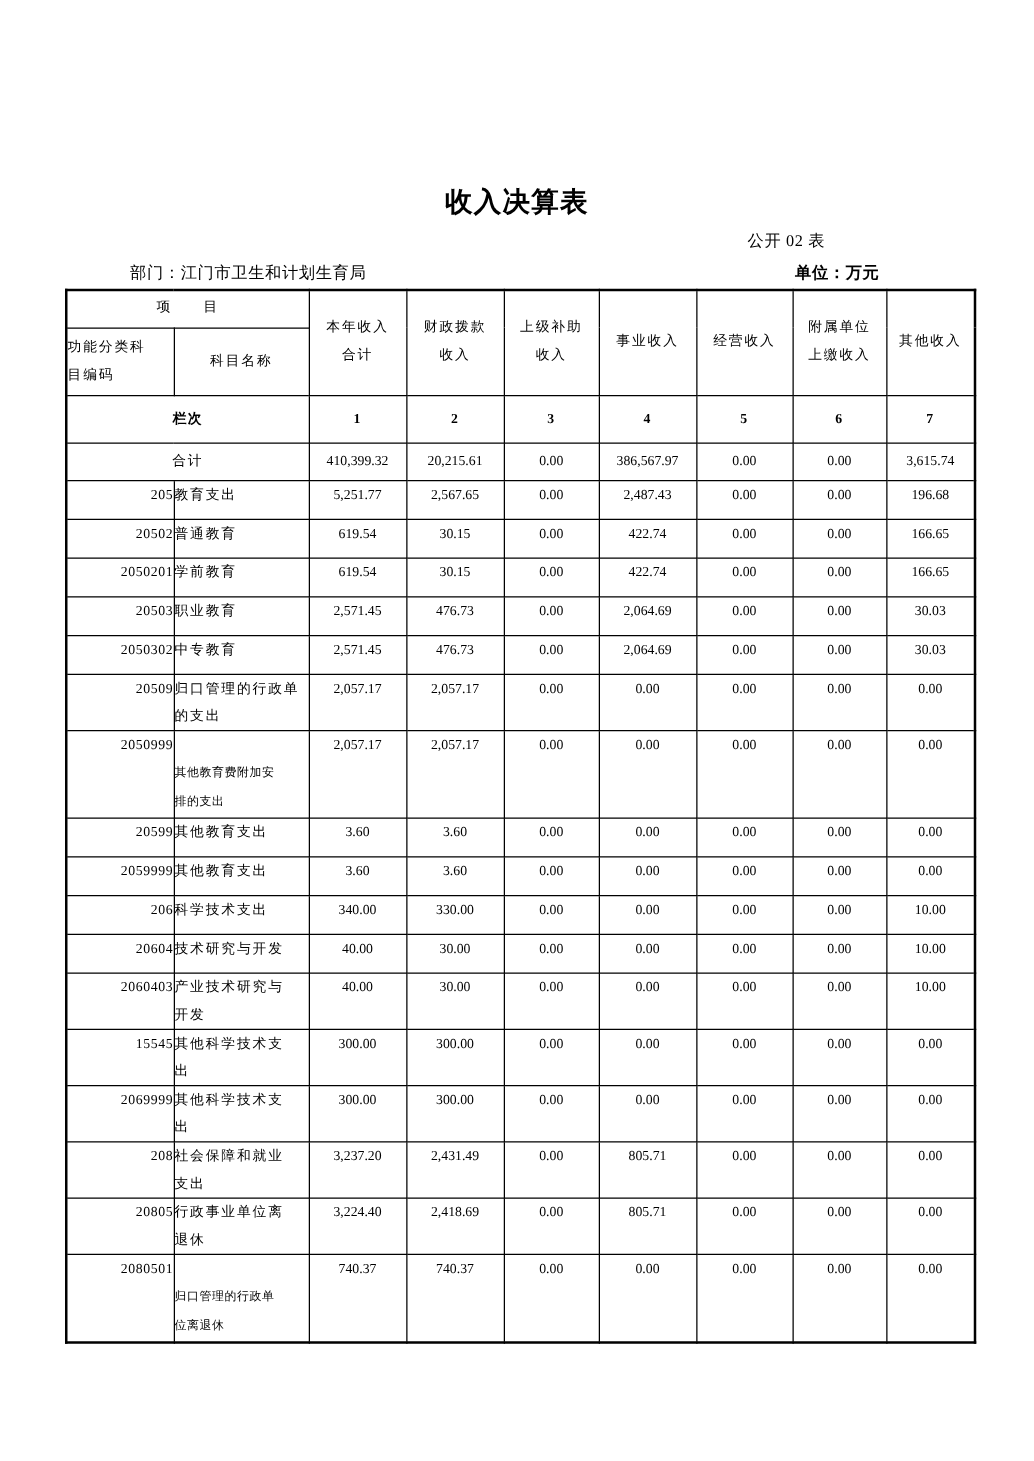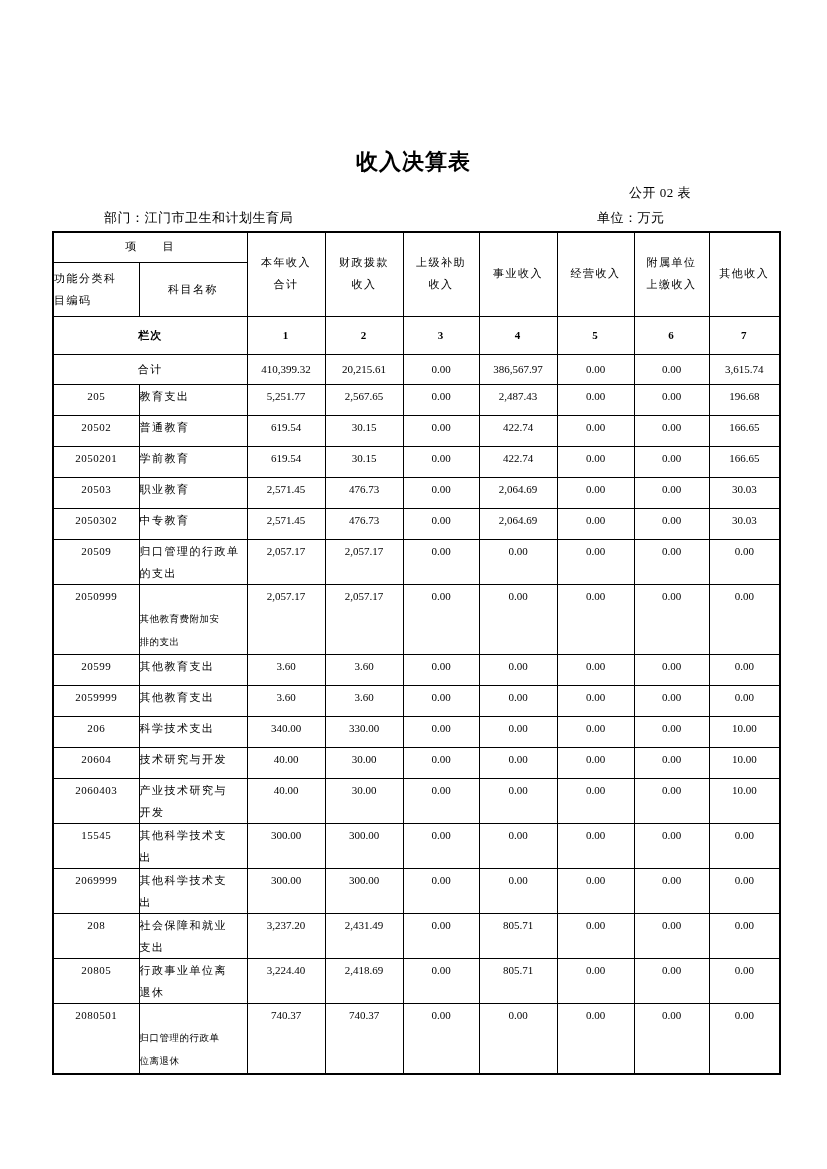--- a/index.html
+++ b/index.html
@@ -17,23 +17,23 @@
     position: absolute;
     top: 147px;
     left: 0;
     width: 100%;
     text-align: center;
     font-size: 22px;
     font-weight: bold;
     letter-spacing: 1px;
   }
   .meta { position: absolute; font-size: 13px; letter-spacing: 0.5px; }
-  .table-code { top: 184px; left: 629px; }
+  .table-code { top: 184px; left: 598px; }
   .dept      { top: 209px; left: 104px; }
-  .unit      { top: 209px; left: 597px; }
+  .unit      { top: 209px; left: 636px; font-weight: bold; }
 
   table.fin {
     position: absolute;
     top: 231px;
     left: 52px;
     width: 727px;
     border-collapse: collapse;
     table-layout: fixed;
     border: 2px solid #000;
   }
@@ -55,21 +55,21 @@
   tr.r-sub   { height: 54px; }
   tr.r-lanci { height: 38px; }
   td.c-codehead { text-align: left; padding-left: 11px; }
   tr.r-lanci td { letter-spacing: 1px; font-weight: bold; }
   
   tbody td { vertical-align: top; line-height: 22px; }
   tr.r-total { height: 30px; }
   td.c-total { text-align: center; vertical-align: middle; letter-spacing: 1.5px; }
   tr.single { height: 31px; }
   tr.double { height: 45px; }
-  td.code { text-align: center; padding: 4px 0 0 8px; letter-spacing: 0.5px; }
+  td.code { text-align: right; padding: 4px 0 0 8px; letter-spacing: 0.5px; }
   td.name {
     text-align: left;
     padding: 3px 12px 0 10px;
     letter-spacing: 1.5px;
     white-space: pre-line;
   }
   td.name.small { font-size: 9.5px; letter-spacing: 0.5px; line-height: 23px; padding-top: 23px; }
   td.num { text-align: center; padding-top: 4px; }
   tbody td.mid { vertical-align: middle; padding-top: 0; }
 </style>

